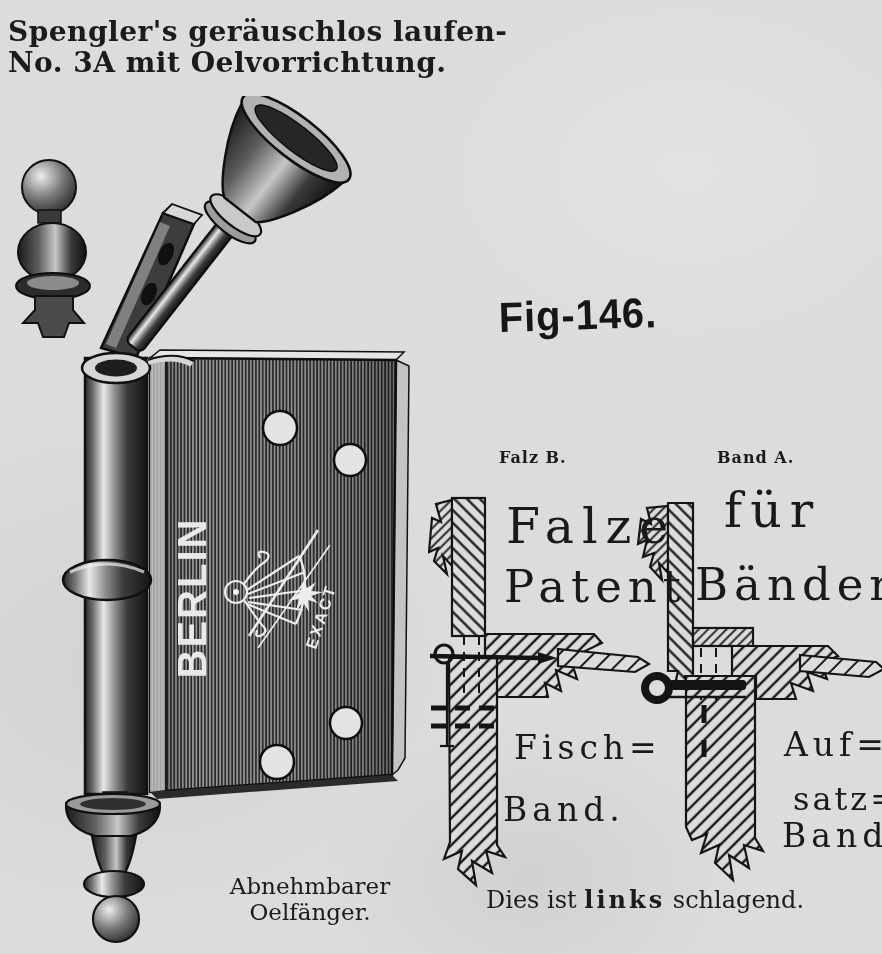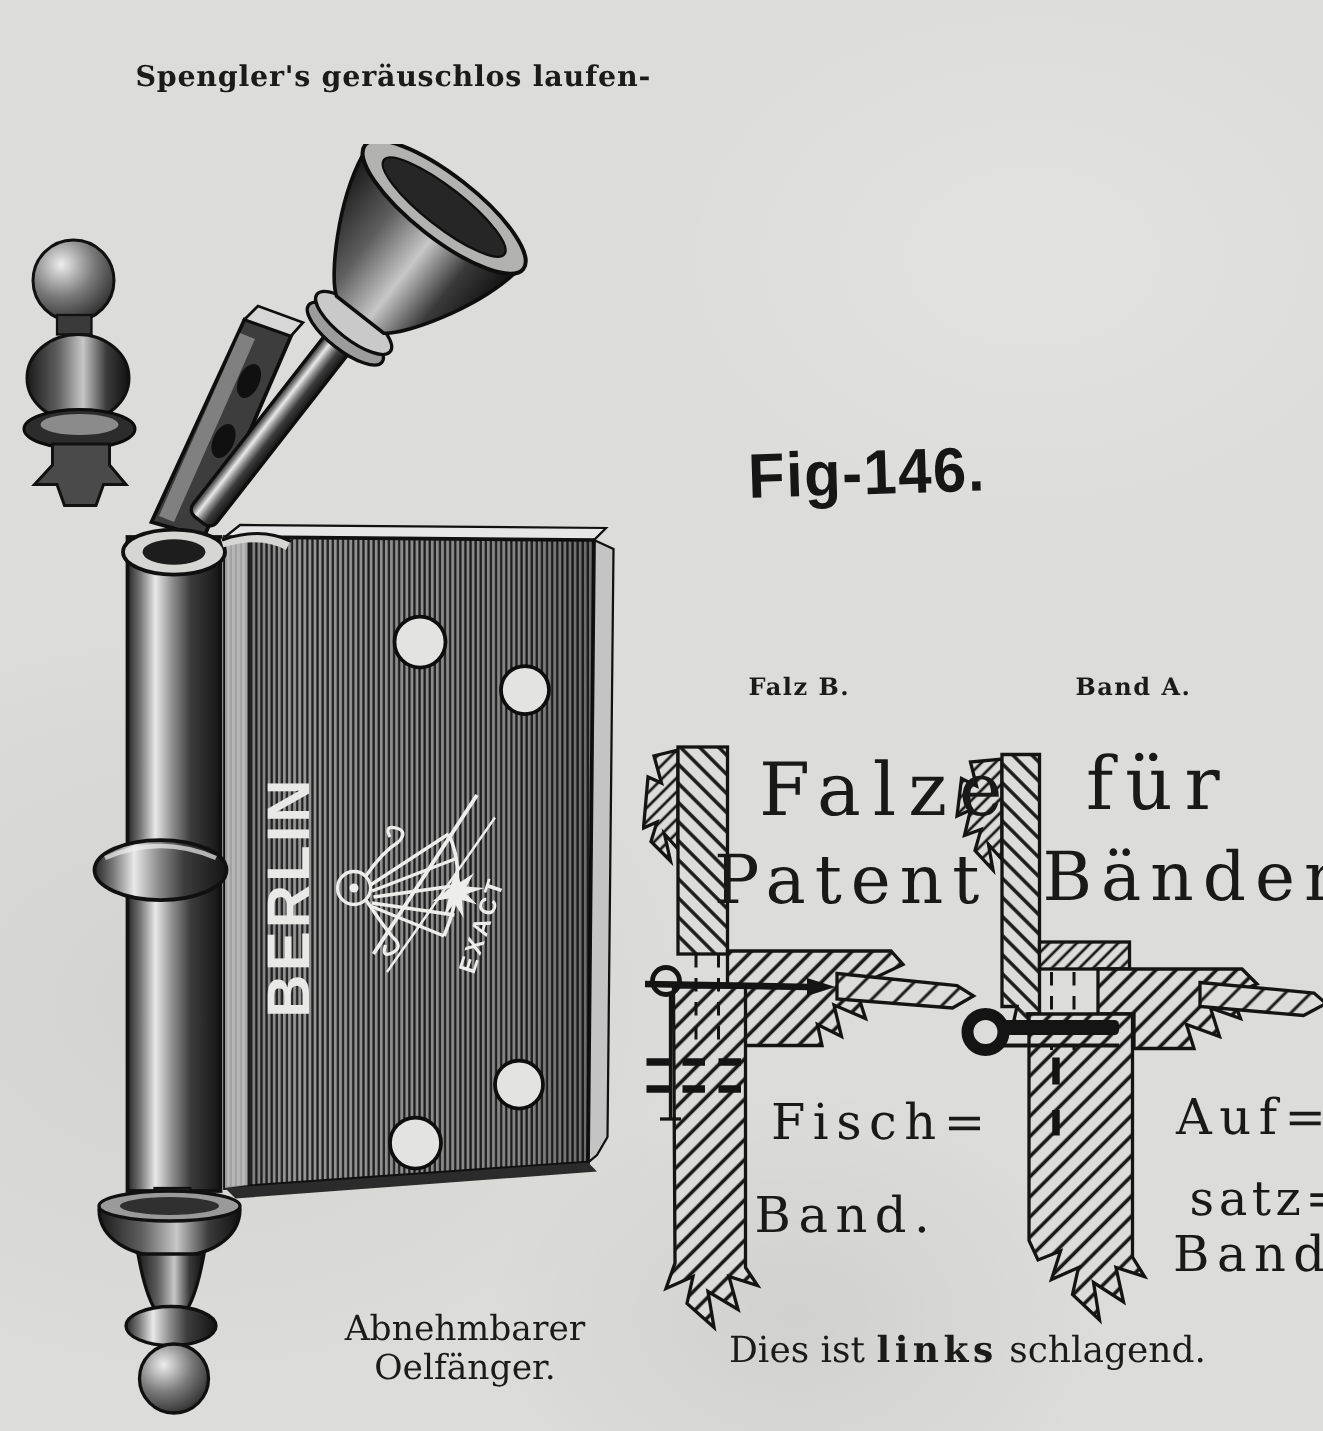--- a/index.html
+++ b/index.html
@@ -8,21 +8,21 @@
     background:
       radial-gradient(420px 300px at 78% 18%, rgba(255,255,255,.18), rgba(255,255,255,0) 70%),
       radial-gradient(500px 380px at 15% 70%, rgba(0,0,0,.045), rgba(0,0,0,0) 70%),
       radial-gradient(300px 220px at 60% 92%, rgba(0,0,0,.05), rgba(0,0,0,0) 70%),
       #dcdcda;
     font-family:"DejaVu Serif","Liberation Serif",serif;color:#1b1b1b;
   }
   .abs{position:absolute;white-space:nowrap;}
   .title{
     left:8px;top:16px;width:426px;text-align:right;
-    font-weight:bold;font-size:19px;line-height:31px;letter-spacing:.5px;margin-top:20px;
+    font-weight:bold;font-size:28px;line-height:31px;letter-spacing:.5px;
   }
   .title .l2{word-spacing:9px;}
   .figlab{
     left:498px;top:294px;font-family:"Liberation Sans","DejaVu Sans",sans-serif;
     font-weight:bold;font-size:42px;transform:rotate(-1.8deg) scaleX(.95);
     transform-origin:left top;letter-spacing:1px;color:#161616;
   }
   .falz-title{font-weight:bold;font-size:16px;letter-spacing:1px;}
   .big-lbl{font-size:49px;letter-spacing:8px;color:#191919;}
   .big-lbl2{font-size:45px;letter-spacing:6px;color:#191919;}
@@ -34,20 +34,21 @@
   svg{position:absolute;display:block;}
   .lbl-layer{pointer-events:none;}
 </style>
 </head>
 <body>
 
 <div id="page">
 
   <div class="abs title">
     <div class="l1">Spengler's geräuschlos laufen-</div>
+    <div class="l3">No. 3A mit Oelvorrichtung.</div>
   </div>
 
   <div class="abs figlab">Fig-146.</div>
 
   <svg style="left:0;top:96px" width="445" height="858" viewBox="0 96 445 858">
     <defs>
       <linearGradient id="gBar" x1="0" y1="0" x2="1" y2="0">
         <stop offset="0" stop-color="#262626"></stop>
           <stop offset=".14" stop-color="#777"></stop>
         <stop offset=".3" stop-color="#e9e9e9"></stop>
@@ -219,22 +220,22 @@
       <line x1="704" y1="705" x2="704" y2="723" stroke-width="5"></line>
       <line x1="704" y1="740" x2="704" y2="757" stroke-width="5"></line>
     </g>
   </svg>
 
   <div class="lbl-layer">
     <div class="abs falz-title" style="left:499px;top:448px">Falz B.</div>
     <div class="abs falz-title" style="left:717px;top:448px">Band A.</div>
 
     <div class="abs big-lbl" style="left:506px;top:498px">Falze</div>
-    <div class="abs big-lbl2" style="left:476px;top:560px">Patent</div>
-    <div class="abs big-lbl" style="left:724px;top:494px">für</div>
+    <div class="abs big-lbl2" style="left:504px;top:560px">Patent</div>
+    <div class="abs big-lbl" style="left:724px;top:482px">für</div>
     <div class="abs big-lbl2" style="left:695px;top:558px">Bänder</div>
 
     <div class="abs mid-lbl" style="left:514px;top:728px">Fisch=</div>
     <div class="abs mid-lbl" style="left:503px;top:790px">Band.</div>
 
     <div class="abs mid-lbl" style="left:784px;top:725px">Auf=</div>
     <div class="abs sm-lbl" style="left:793px;top:780px">satz=</div>
     <div class="abs mid-lbl" style="left:782px;top:816px">Band.</div>
   </div>
 

